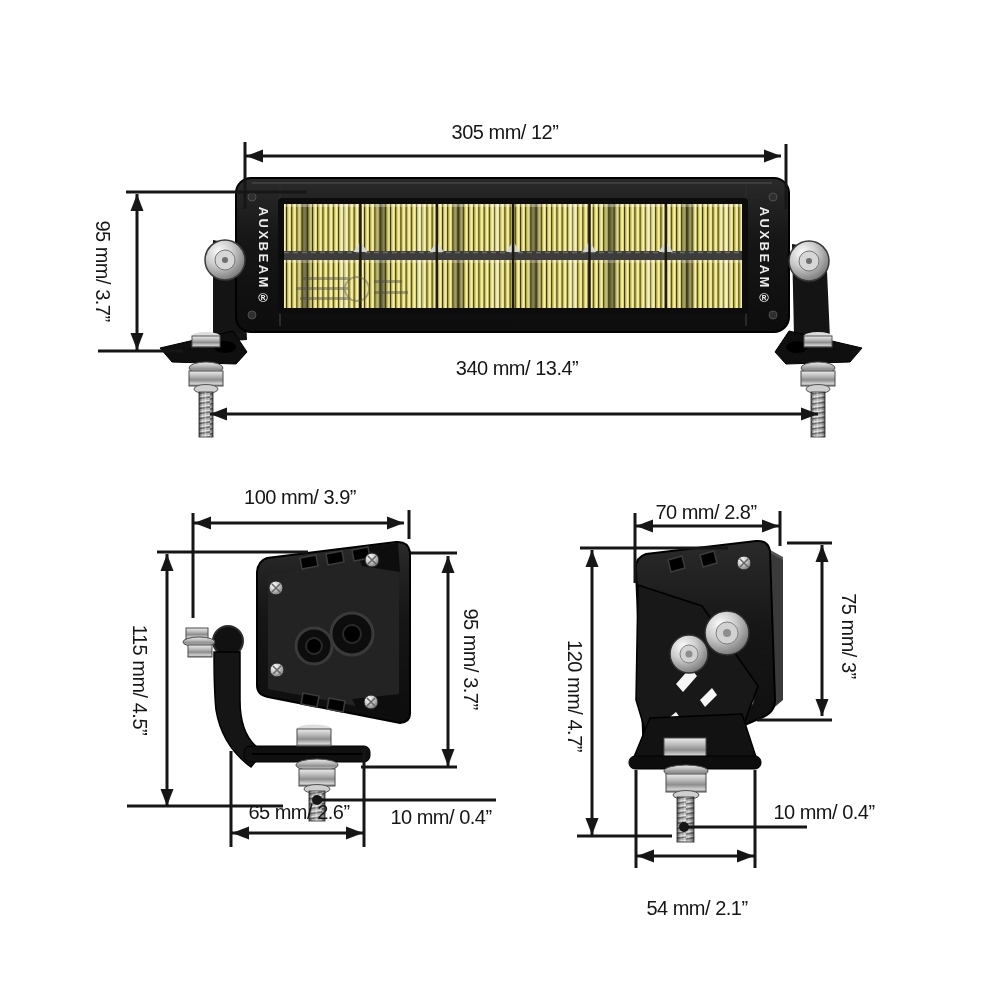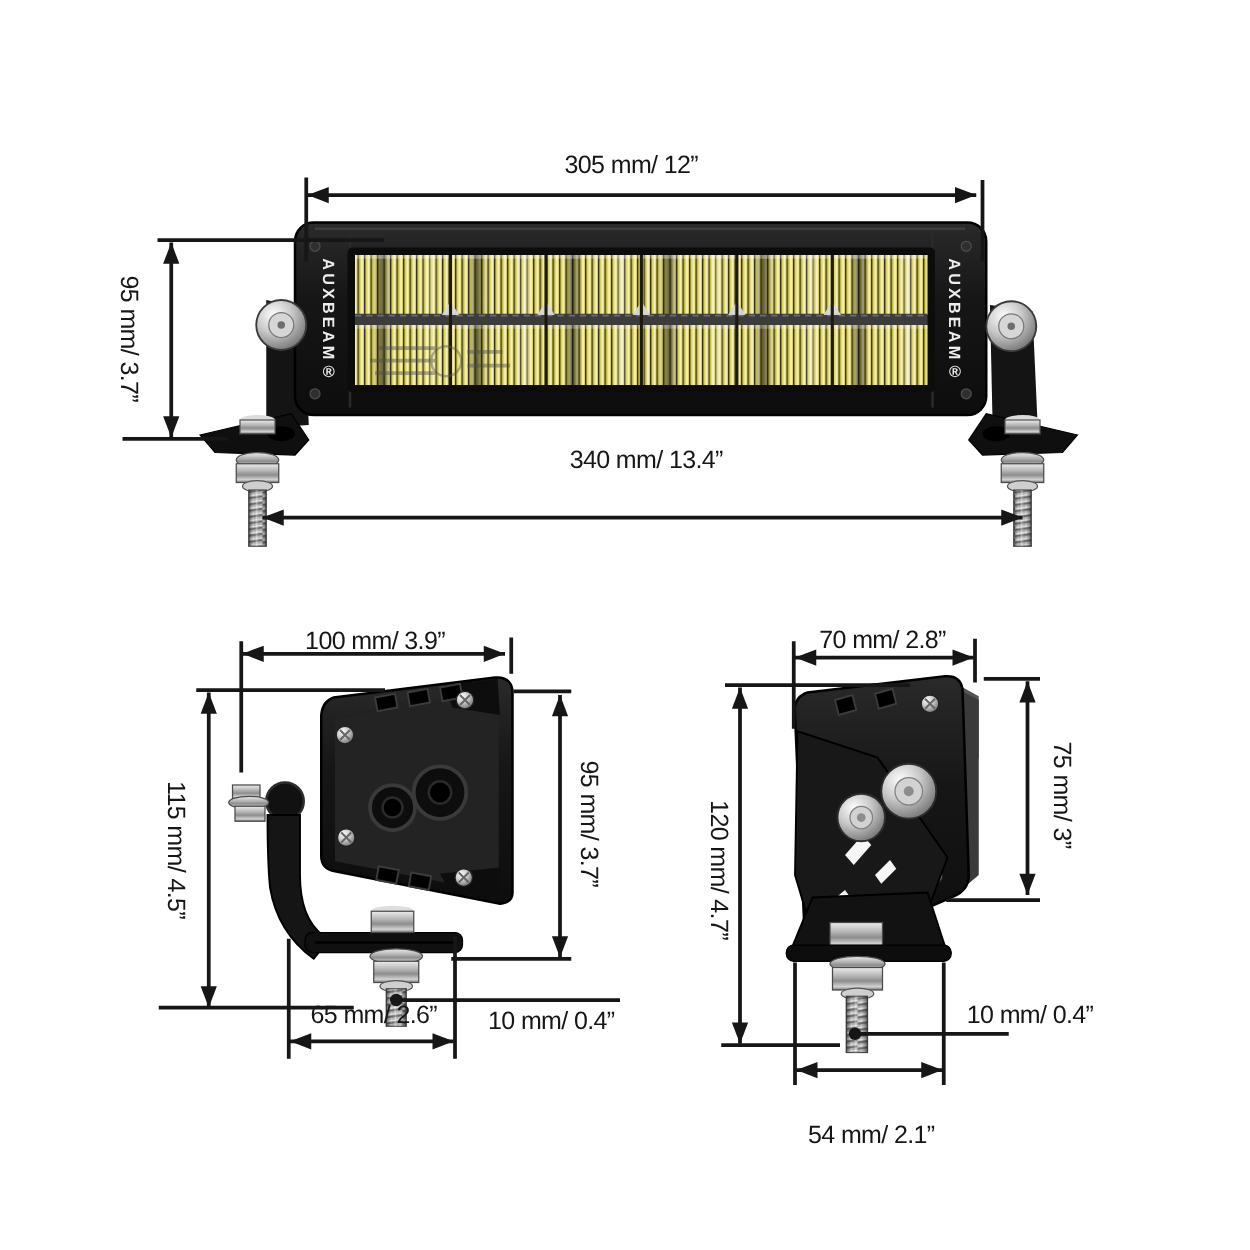--- a/index.html
+++ b/index.html
@@ -348,21 +348,21 @@
   </g>
 </svg>
 
 <div class="brand" style="left:263px;top:257px;">AUXBEAM®</div>
 <div class="brand" style="left:764px;top:257px;">AUXBEAM®</div>
 
 <div class="dim" style="left:505px;top:132px;">305 mm/ 12”</div>
 <div class="dim v" style="left:103px;top:271px;">95 mm/ 3.7”</div>
 <div class="dim" style="left:517px;top:368px;">340 mm/ 13.4”</div>
 
-<div class="dim" style="left:300px;top:497px;margin-top:16px;">100 mm/ 3.9”</div>
+<div class="dim" style="left:300px;top:497px;">100 mm/ 3.9”</div>
 <div class="dim v" style="left:140px;top:680px;">115 mm/ 4.5”</div>
 <div class="dim v" style="left:471px;top:659px;">95 mm/ 3.7”</div>
 <div class="dim" style="left:441px;top:817px;">10 mm/ 0.4”</div>
 <div class="dim" style="left:299px;top:812px;">65 mm/ 2.6”</div>
 
 <div class="dim" style="left:706px;top:512px;">70 mm/ 2.8”</div>
 <div class="dim v" style="left:575px;top:696px;">120 mm/ 4.7”</div>
 <div class="dim v" style="left:849px;top:636px;">75 mm/ 3”</div>
 <div class="dim" style="left:824px;top:812px;">10 mm/ 0.4”</div>
 <div class="dim" style="left:697px;top:908px;">54 mm/ 2.1”</div>

